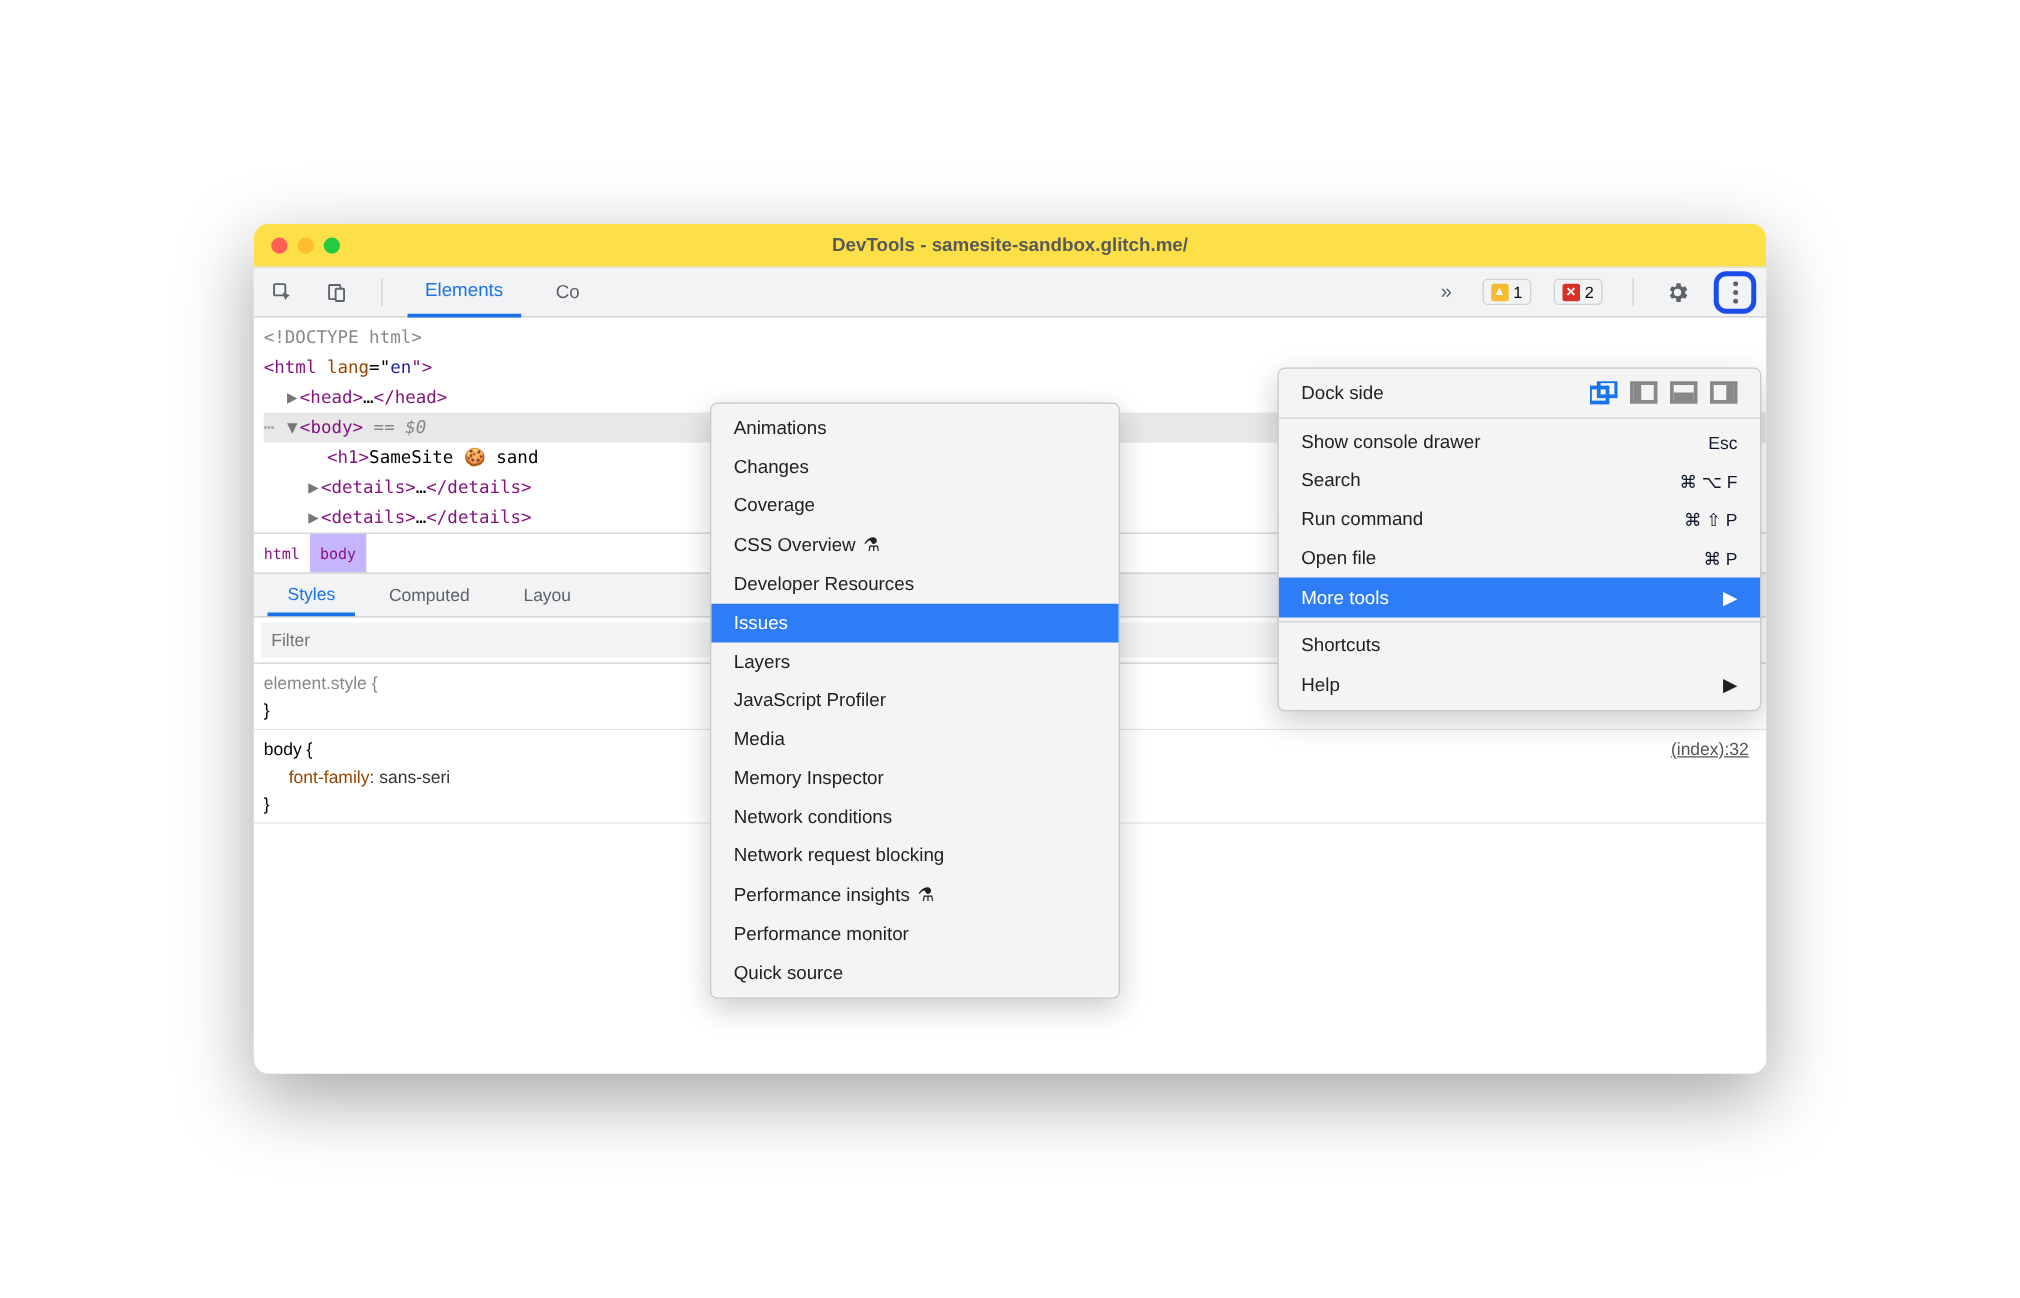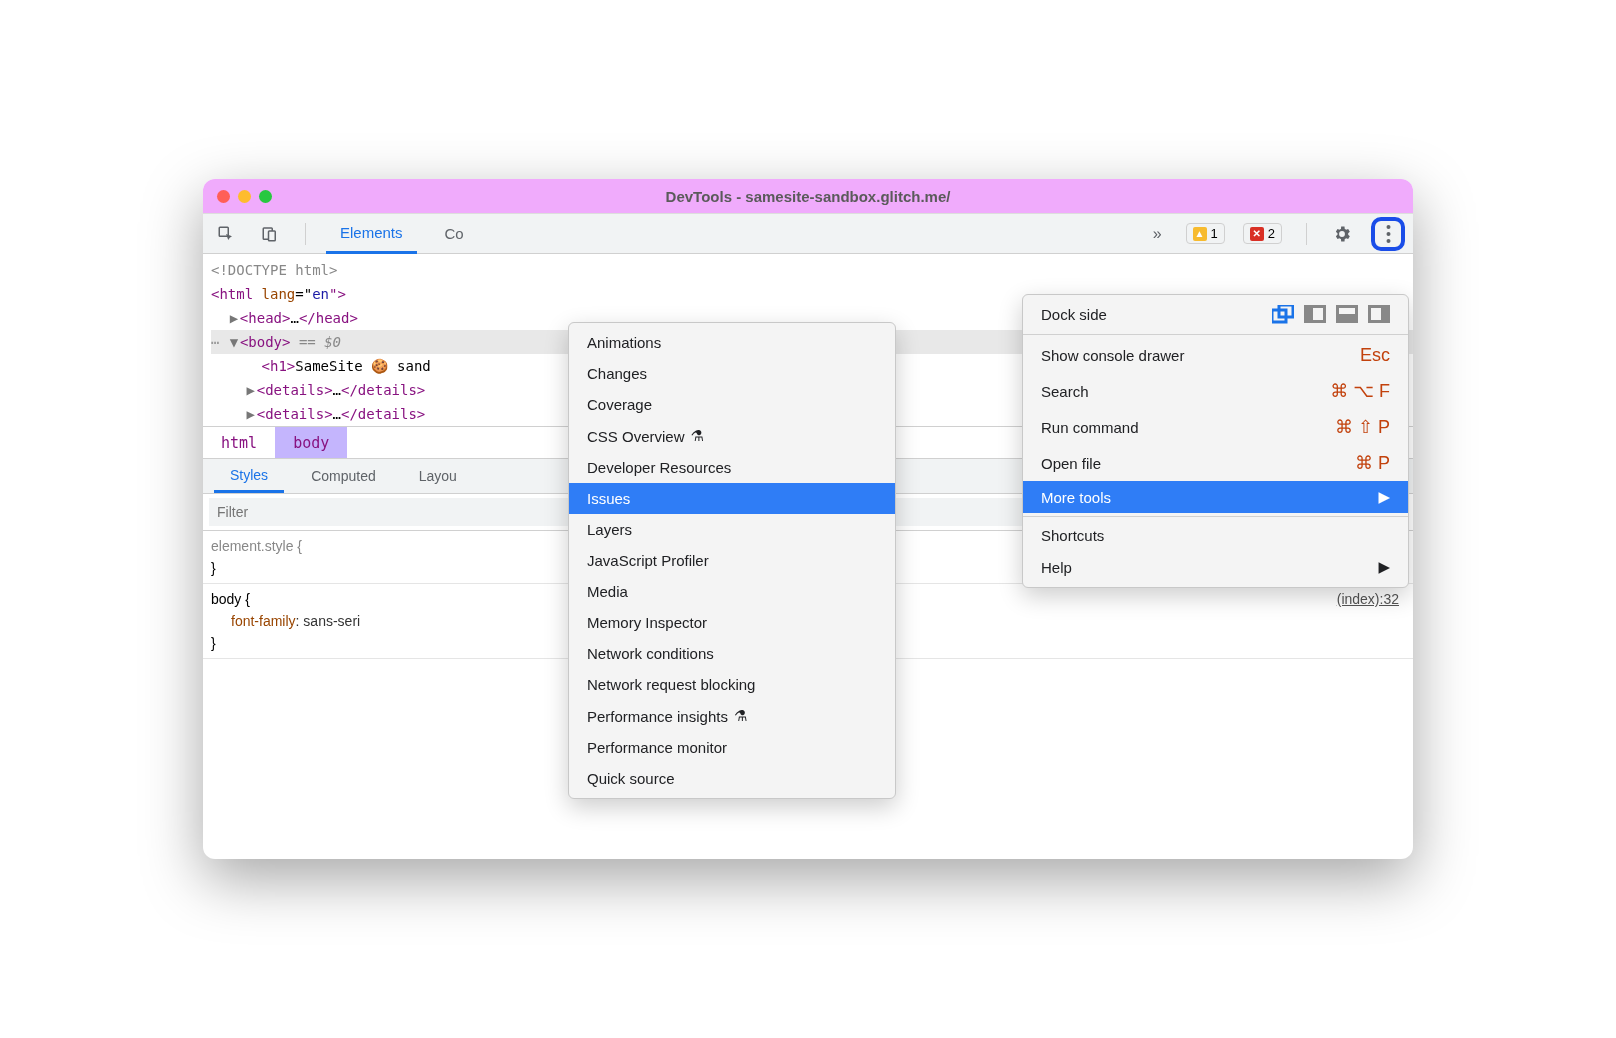--- a/index.html
+++ b/index.html
@@ -18,21 +18,21 @@
   background: #fff;
   border-radius: 12px;
   box-shadow: 0 20px 60px rgba(0,0,0,0.35);
   overflow: hidden;
   position: relative;
   display: flex;
   flex-direction: column;
 }
 .titlebar {
   height: 35px;
-  background: #f0abfc;
+  background: #fde047;
   display: flex;
   align-items: center;
   padding: 0 14px;
   border-bottom: 1px solid #ddd;
   position: relative;
 }
 .traffic { display: flex; gap: 8px; }
 .tl { width: 13px; height: 13px; border-radius: 50%; }
 .tl.r { background: #ff5f57; }
 .tl.y { background: #febc2e; }
@@ -121,24 +121,24 @@
 .arrow { color: #777; display:inline-block; width:12px; text-align:center; }
 .eqd { color:#888; }
 .crumbs {
   height: 32px;
   border-top: 1px solid #d0d0d0;
   display: flex;
   align-items: stretch;
   background: #fff;
 }
 .crumb {
-  padding: 0 18px;
-  display: flex;
-  align-items: center;
-  font-size: 15px;
+  padding: 0 8px;
+  display: flex;
+  align-items: center;
+  font-size: 12px;
   color: #881280;
   font-family: Menlo, monospace;
 }
 .crumb.sel { background: #c4b5fd; }
 .sub-tabs {
   height: 36px;
   border-top: 1px solid #d0d0d0;
   border-bottom: 1px solid #d0d0d0;
   display: flex;
   background: #f1f3f4;
@@ -196,21 +196,21 @@
 .menu-item {
   padding: 7px 18px;
   display: flex;
   align-items: center;
   gap: 6px;
   color: #202124;
   cursor: default;
 }
 .menu-item.hl { background: #2f7df6; color: #fff; }
 .menu-sep { height: 1px; background: #d0d0d0; margin: 3px 0; }
-.menu-shortcut { margin-left: auto; color: #c2410c; font-size: 18px; }
+.menu-shortcut { margin-left: auto; color: #0f172a; font-size: 14px; }
 .main-menu { top: 40px; right: 4px; width: 387px; padding-bottom: 4px; }
 .sub-menu { top: 68px; left: 365px; width: 328px; padding: 4px 0; }
 .dock-row { display:flex; align-items:center; padding: 10px 18px 8px; gap:12px; }
 .dock-label { font-size: 15px; color:#202124; }
 .dock-icons { margin-left:auto; display:flex; gap:10px; }
 .dock-ico { width:22px; height:18px; border:3px solid #888; position:relative; }
 .dock-ico.sel { border-color:#1a73e8; }
 .dock-ico .bar { position:absolute; background:#888; }
 .flask { font-size: 15px; }
 .tri { margin-left:auto; }

